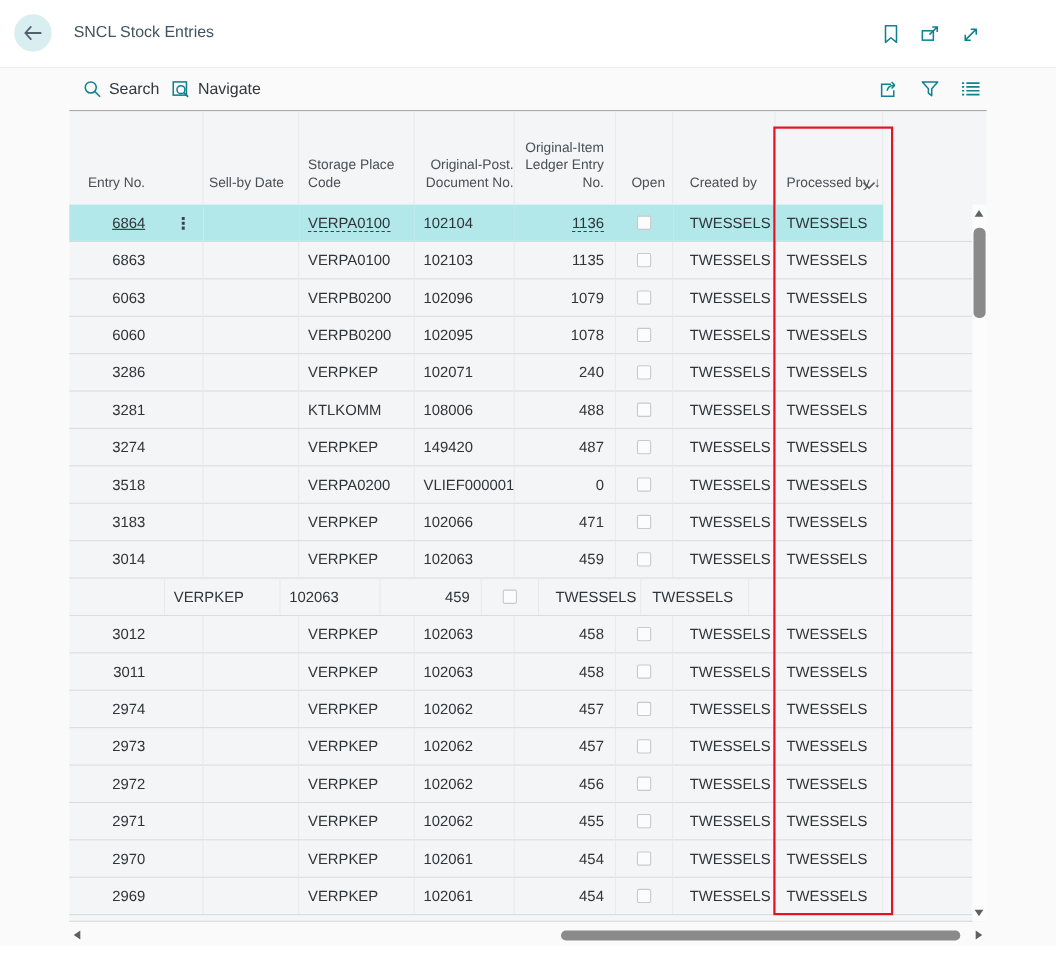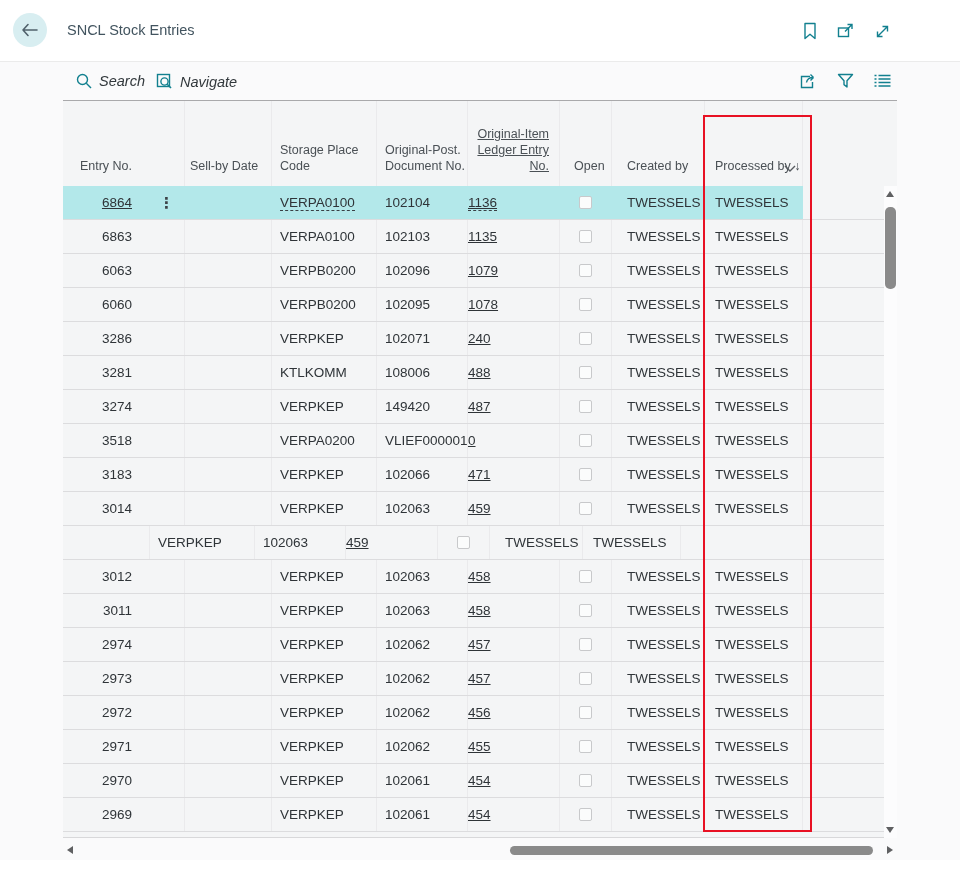--- a/index.html
+++ b/index.html
@@ -18,22 +18,22 @@
   .icon-btn { width:20px; height:20px; display:flex; align-items:center;
     justify-content:center; cursor:pointer; }
 
   
   .content-bg { position:absolute; left:0; top:62px; width:960px; height:798px;
     background:#fafafb; }
 
   
   .toolbar { position:absolute; left:0; top:62px; width:960px; height:38px;
     display:flex; align-items:center; }
-  .tb-item { display:flex; align-items:flex-end; gap:7px; cursor:pointer;
-    font-size:14.5px; color:#32383c;font-style:italic; }
+  .tb-item { display:flex; align-items:flex-start; gap:7px; cursor:pointer;
+    font-size:14.5px; color:#32383c; }
   .tb-item.search { margin-left:76px; }
   .tb-item.navigate { margin-left:11px; }
   .toolbar-right { position:absolute; right:68px; top:0; height:38px;
     display:flex; align-items:center; gap:17px; }
 
   
   .table { position:absolute; left:63px; top:100px; width:834px; height:738px;
     background:#f4f5f6; border-top:1px solid #a9a9ab;
     border-bottom:1px solid #d8d8da; }
   .thead { position:absolute; left:0; top:0; width:821px; height:85px;
@@ -47,22 +47,22 @@
   .cell { position:relative; display:flex; align-items:center;
     font-size:13.5px; color:#2f3438; border-right:1px solid #eaeaec;
     white-space:nowrap; overflow:hidden; }
   .trow.selected .cell { background:#b3e8ea; border-right-color:transparent; }
   .trow.selected .cell.col-filler { background:transparent; }
 
   
   .col-entry_no   { width:122px; justify-content:flex-end; padding-right:52px; text-align:right; }
   .col-sell_by_date { width:87px; padding-left:5px; }
   .col-storage_place_code { width:105px; padding-left:8px; }
-  .col-document_no { width:91px; padding-left:8px; }
-  .col-ledger_entry_no { width:92px; padding-right:10px; text-align:right;text-decoration:underline; }
+  .col-document_no { width:91px; padding-left:8px;text-align:right; }
+  .col-ledger_entry_no { width:92px; justify-content:flex-end; padding-right:10px; text-align:right; }
   .col-open { width:52px; }
   .hcell.col-open { padding-left:14px; }
   .cell.col-open { justify-content:center; }
   .col-created_by { width:93px; padding-left:15px; }
   .col-processed_by { width:98px; padding-left:10px; }
   .col-filler { width:81px; border-right:none; }
 
   .link-solid { text-decoration:underline; }
   .link-dashed { border-bottom:1px dashed #3a4045; line-height:15px; }
   .row-menu { position:absolute; right:10px; top:50%; transform:translateY(-50%);

